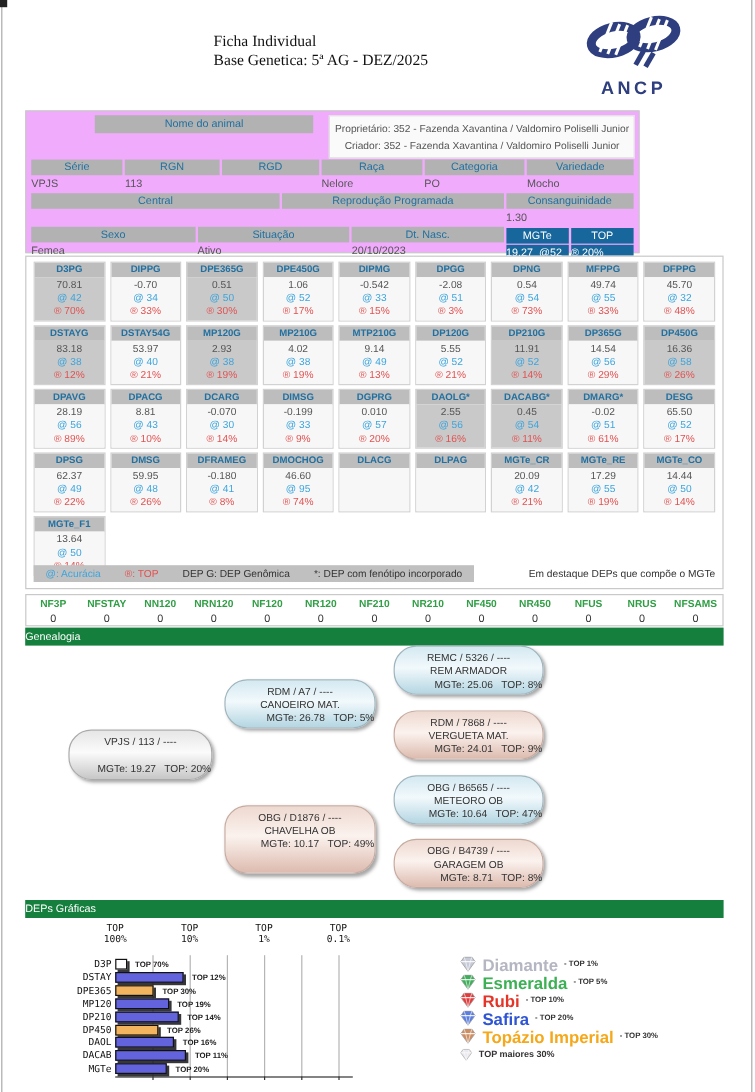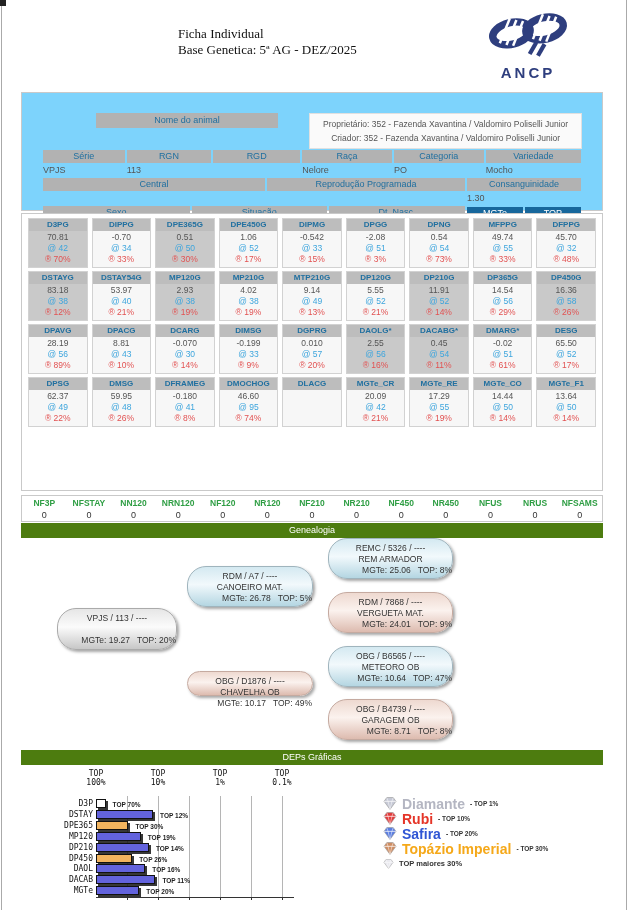--- a/index.html
+++ b/index.html
@@ -12,22 +12,22 @@
   .page-edge-r { left:626px; top:0; width:1px; height:910px; background:#aaa; }
   .corner-mark { left:0; top:0; width:6px; height:6px; background:#222; }
 
   
   .doc-header { left:178px; top:26px; font-family:"Liberation Serif", serif; font-size:13px;
                 color:#111; line-height:16px; }
   .logo-wrap { left:468px; top:6px; width:120px; height:78px; text-align:center; }
   .logo-text { font-size:15px; font-weight:bold; color:#2e3e7e; letter-spacing:3px; margin-top:-4px; }
 
   
-  .info-box { left:21px; top:92px; width:582px; height:119px; border:1px solid #c9c9c9;
-              background:#7dd3fc; padding:20px; }
+  .info-box { left:21px; top:92px; width:512px; height:119px; border:1px solid #c9c9c9;
+              background:#f0abfc; padding:3px; }
   .info-rowA { display:flex; height:36px; }
   .nameCell { width:49.5%; }
   .nameBar { margin-left:54px; width:182px; height:15px; background:#b2b2b2; color:#2170a0;
              font-size:9px; line-height:15px; text-align:center; }
   .ownerCell { width:50.5%; border:1px solid #e0e0e0; background:#fafafa; text-align:center;
                font-size:8.5px; color:#555; padding-top:3px; line-height:14px; }
   .info-row { display:flex; height:27px; margin-top:1px; }
   .info-cell { padding:0 1px; }
   .hbar { height:13px; background:#b2b2b2; color:#2170a0; font-size:9px; line-height:13px; text-align:center; }
   .hval { height:13px; font-size:9px; color:#555; text-align:left; padding-top:2px; white-space:pre; }
@@ -51,21 +51,21 @@
   .legend-note { margin-left:auto; color:#333; }
 
   
   .counts-box { left:21px; top:495px; width:582px; height:27px; border:1px solid #c9c9c9;
                 display:grid; grid-template-columns:repeat(13,1fr); padding-top:1px; }
   .count-cell { text-align:center; }
   .count-cell .cl { color:#2f9e44; font-size:8.5px; font-weight:bold; line-height:12px; }
   .count-cell .cv { color:#333; font-size:9px; line-height:12px; }
 
   
-  .banner { height:15px; background:#4d7c0f; color:#fff; font-size:9px; text-align:center; line-height:15px; }
+  .banner { height:15px; background:#15803d; color:#fff; font-size:9px; line-height:15px; }
   .banner.gen { left:21px; top:523px; width:582px; }
   .banner.graf { left:21px; top:750px; width:582px; }
 
   
   .gnode { position:absolute; border-radius:19px; border:1px solid #9fb4bd; text-align:center;
            font-size:8.5px; color:#333; padding-top:4px; line-height:11px;
            box-shadow:2px 2px 3px rgba(0,0,0,0.35); }
   .gnode.male   { background:linear-gradient(180deg,#d4e9f1 0%,#f2f9fc 45%,#b4d6e2 100%); }
   .gnode.female { background:linear-gradient(180deg,#eed9d0 0%,#fbf2ee 45%,#ddbbaf 100%); border-color:#c5aaa0; }
   .gnode.neutral{ background:linear-gradient(180deg,#e6e6e6 0%,#fbfbfb 45%,#c7c7c7 100%); border-color:#aaa; }
@@ -452,20 +452,28 @@
       </div>
       <div class="dep-card">
         <div class="dh">DLACG</div>
         <div class="db">
           <div class="val">&nbsp;</div>
           <div class="acc">&nbsp;</div>
           <div class="top">&nbsp;</div>
         </div>
       </div>
       <div class="dep-card">
+        <div class="dh">DLPAG</div>
+        <div class="db">
+          <div class="val">&nbsp;</div>
+          <div class="acc">&nbsp;</div>
+          <div class="top">&nbsp;</div>
+        </div>
+      </div>
+      <div class="dep-card">
         <div class="dh">MGTe_CR</div>
         <div class="db">
           <div class="val">20.09</div>
           <div class="acc">@ 42</div>
           <div class="top">® 21%</div>
         </div>
       </div>
       <div class="dep-card">
         <div class="dh">MGTe_RE</div>
         <div class="db">
@@ -484,20 +492,29 @@
       </div>
       <div class="dep-card">
         <div class="dh">MGTe_F1</div>
         <div class="db">
           <div class="val">13.64</div>
           <div class="acc">@ 50</div>
           <div class="top">® 14%</div>
         </div>
       </div>
     </div>
+  <div class="legend-strip">
+    <div class="legend-band">
+        <span style="color: rgb(61, 165, 221);">@: Acurácia</span>
+        <span style="color: rgb(226, 82, 82);">®: TOP</span>
+        <span style="color: rgb(51, 51, 51);">DEP G: DEP Genômica</span>
+        <span style="color: rgb(51, 51, 51);">*: DEP com fenótipo incorporado</span>
+      </div>
+    <div class="legend-note">Em destaque DEPs que compõe o MGTe</div>
+  </div>
 </div>
 
 <div class="abs counts-box">
     <div class="count-cell">
       <div class="cl">NF3P</div>
       <div class="cv">0</div>
     </div>
     <div class="count-cell">
       <div class="cl">NFSTAY</div>
       <div class="cv">0</div>
@@ -553,21 +570,21 @@
     <div class="gnode neutral" style="left: 57px; top: 608px; width: 120px; height: 42px;">
       <div class="l1">VPJS / 113 / ----</div>
       <div class="l2">&nbsp;</div>
       <div class="l3">MGTe: 19.27   TOP: 20%</div>
     </div>
     <div class="gnode male" style="left: 187px; top: 566px; width: 126px; height: 41px;">
       <div class="l1">RDM / A7 / ----</div>
       <div class="l2">CANOEIRO MAT.</div>
       <div class="l3">MGTe: 26.78   TOP: 5%</div>
     </div>
-    <div class="gnode female" style="left: 187px; top: 671px; width: 126px; height: 25px;">
+    <div class="gnode female" style="left: 187px; top: 671px; width: 126px; height: 57px;">
       <div class="l1">OBG / D1876 / ----</div>
       <div class="l2">CHAVELHA OB</div>
       <div class="l3">MGTe: 10.17   TOP: 49%</div>
     </div>
     <div class="gnode male" style="left: 328px; top: 538px; width: 125px; height: 41px;">
       <div class="l1">REMC / 5326 / ----</div>
       <div class="l2">REM ARMADOR</div>
       <div class="l3">MGTe: 25.06   TOP: 8%</div>
     </div>
     <div class="gnode female" style="left: 328px; top: 592px; width: 125px; height: 41px;">
@@ -645,20 +662,29 @@
       <svg width="14" height="13" viewBox="0 0 13 12">
         <polygon points="1,4 3.5,0.5 9.5,0.5 12,4 6.5,11.5" fill="#c6c9d6" stroke="#999" stroke-width="0.6"></polygon>
         <line x1="1" y1="4" x2="12" y2="4" stroke="rgba(255,255,255,0.85)" stroke-width="0.8"></line>
         <polyline points="3.5,0.5 4.7,4 6.5,11.5 8.3,4 9.5,0.5" fill="none" stroke="rgba(255,255,255,0.6)" stroke-width="0.8"></polyline>
       </svg>
       <span class="gem-name" style="color: rgb(180, 182, 194);">Diamante</span>
       <span class="gem-top">- TOP 1%</span>
     </div>
     <div class="gem-row">
       <svg width="14" height="13" viewBox="0 0 13 12">
+        <polygon points="1,4 3.5,0.5 9.5,0.5 12,4 6.5,11.5" fill="#3fae5a" stroke="#999" stroke-width="0.6"></polygon>
+        <line x1="1" y1="4" x2="12" y2="4" stroke="rgba(255,255,255,0.85)" stroke-width="0.8"></line>
+        <polyline points="3.5,0.5 4.7,4 6.5,11.5 8.3,4 9.5,0.5" fill="none" stroke="rgba(255,255,255,0.6)" stroke-width="0.8"></polyline>
+      </svg>
+      <span class="gem-name" style="color: rgb(59, 176, 84);">Esmeralda</span>
+      <span class="gem-top">- TOP 5%</span>
+    </div>
+    <div class="gem-row">
+      <svg width="14" height="13" viewBox="0 0 13 12">
         <polygon points="1,4 3.5,0.5 9.5,0.5 12,4 6.5,11.5" fill="#e23b3b" stroke="#999" stroke-width="0.6"></polygon>
         <line x1="1" y1="4" x2="12" y2="4" stroke="rgba(255,255,255,0.85)" stroke-width="0.8"></line>
         <polyline points="3.5,0.5 4.7,4 6.5,11.5 8.3,4 9.5,0.5" fill="none" stroke="rgba(255,255,255,0.6)" stroke-width="0.8"></polyline>
       </svg>
       <span class="gem-name" style="color: rgb(229, 53, 40);">Rubi</span>
       <span class="gem-top">- TOP 10%</span>
     </div>
     <div class="gem-row">
       <svg width="14" height="13" viewBox="0 0 13 12">
         <polygon points="1,4 3.5,0.5 9.5,0.5 12,4 6.5,11.5" fill="#5a7de0" stroke="#999" stroke-width="0.6"></polygon>

